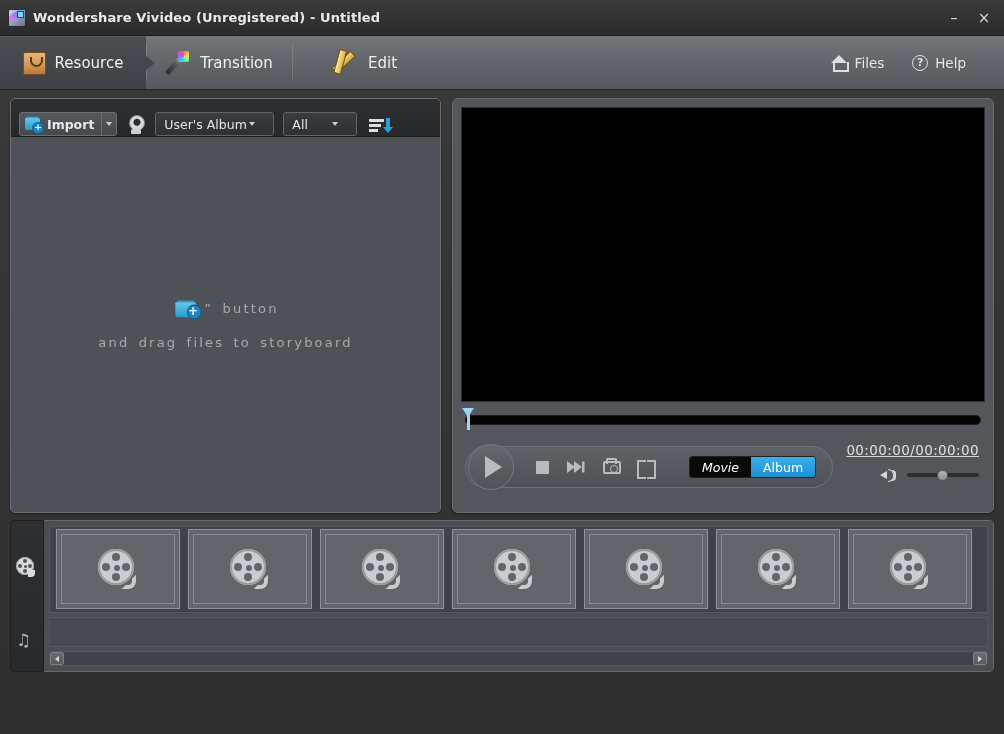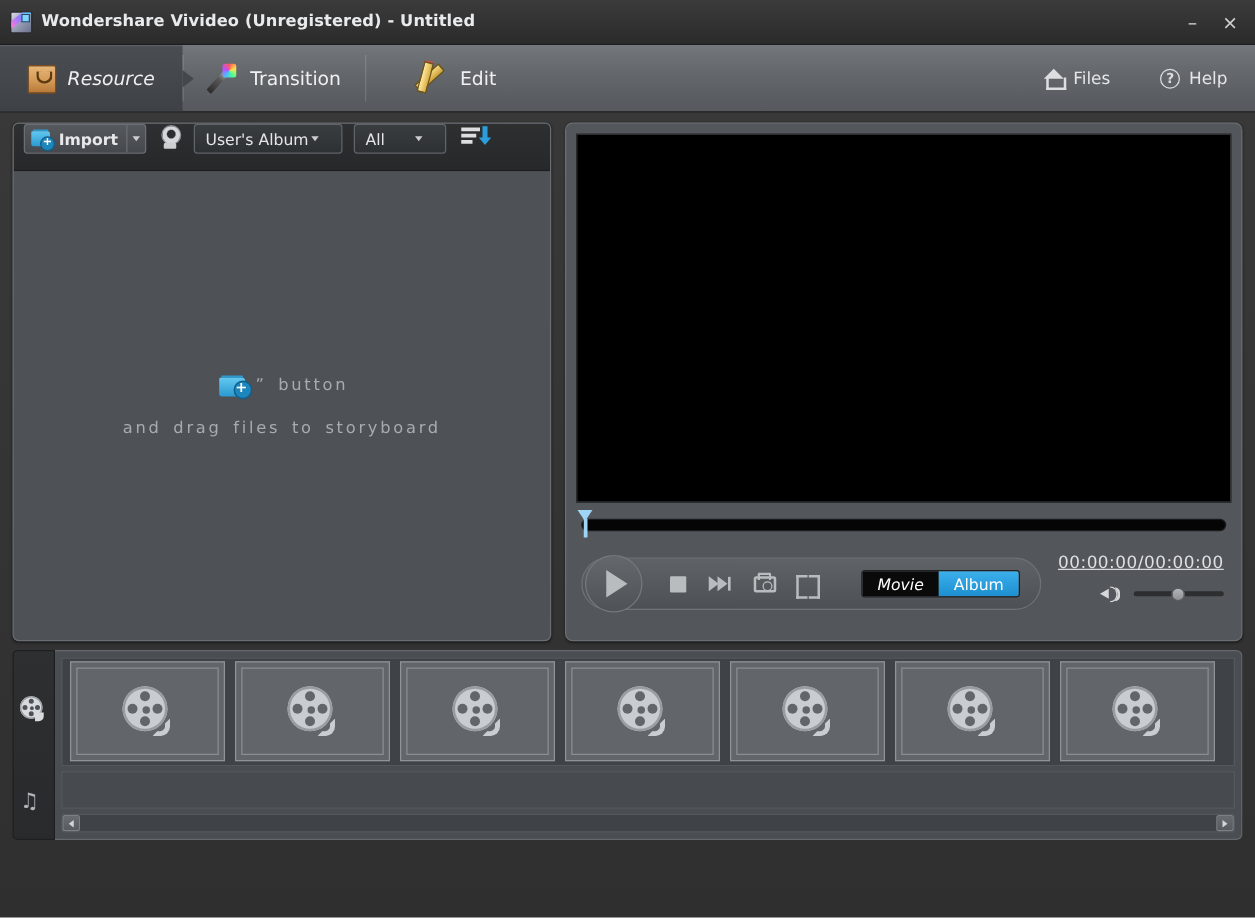--- a/index.html
+++ b/index.html
@@ -73,21 +73,20 @@
     color: #eef0f2; font-size: 15px;
     cursor: default;
   }
   .tab + .tab::before {
     content: ""; position: absolute; left: 0; top: 8px; bottom: 8px;
     width: 1px; background: rgba(255,255,255,0.14);
   }
   .tab.active {
     background: linear-gradient(180deg, #4a4d52 0%, #3e4146 100%);
     box-shadow: inset 0 1px 0 rgba(255,255,255,0.10);
-    font-style: italic;
   }
   .tab.active::after {
     content: ""; position: absolute; right: -9px; top: 50%;
     margin-top: -7px; width: 0; height: 0;
     border-top: 7px solid transparent;
     border-bottom: 7px solid transparent;
     border-left: 9px solid #44474c;
     z-index: 3;
   }
   .tab-ico { width: 26px; height: 26px; position: relative; flex: 0 0 auto; }
@@ -149,21 +148,21 @@
     content: ""; position: absolute; left: 7px; top: 11px;
     width: 0; height: 0;
     border-left: 7px solid #f2f2f2;
     border-bottom: 6px solid transparent;
     transform: rotate(28deg);
     filter: drop-shadow(1px 1px 0 #333);
   }
 
   #header-right {
     margin-left: auto; display: flex; align-items: center;
-    gap: 40px; padding-right: 22px;
+    gap: 28px; padding-right: 38px;
   }
   .hdr-link {
     display: flex; align-items: center; gap: 7px;
     color: #e4e6e8; font-size: 13.5px; cursor: default;
   }
   .ico-home {
     width: 17px; height: 15px; position: relative;
   }
   .ico-home::before {
     content: ""; position: absolute; left: 0; top: 0;
@@ -200,21 +199,21 @@
     border: 1px solid #6a6e73;
     border-radius: 5px;
     box-shadow: 0 1px 2px rgba(0,0,0,0.45);
     display: flex; flex-direction: column;
   }
   #resource-toolbar {
     height: 38px;
     background: linear-gradient(180deg, #2d2f31 0%, #26282a 100%);
     border-bottom: 1px solid #1b1d1f;
     border-radius: 4px 4px 0 0;
-    display: flex; align-items: flex-start;
+    display: flex; align-items: flex-end;
     gap: 9px; padding: 0 8px;
   }
   .btn-import {
     display: flex; align-items: center;
     height: 24px;
     background: linear-gradient(180deg, #55585c 0%, #45484c 100%);
     border: 1px solid #6b6f74; border-radius: 3px;
     overflow: hidden; cursor: default;
   }
   .btn-import-main {

